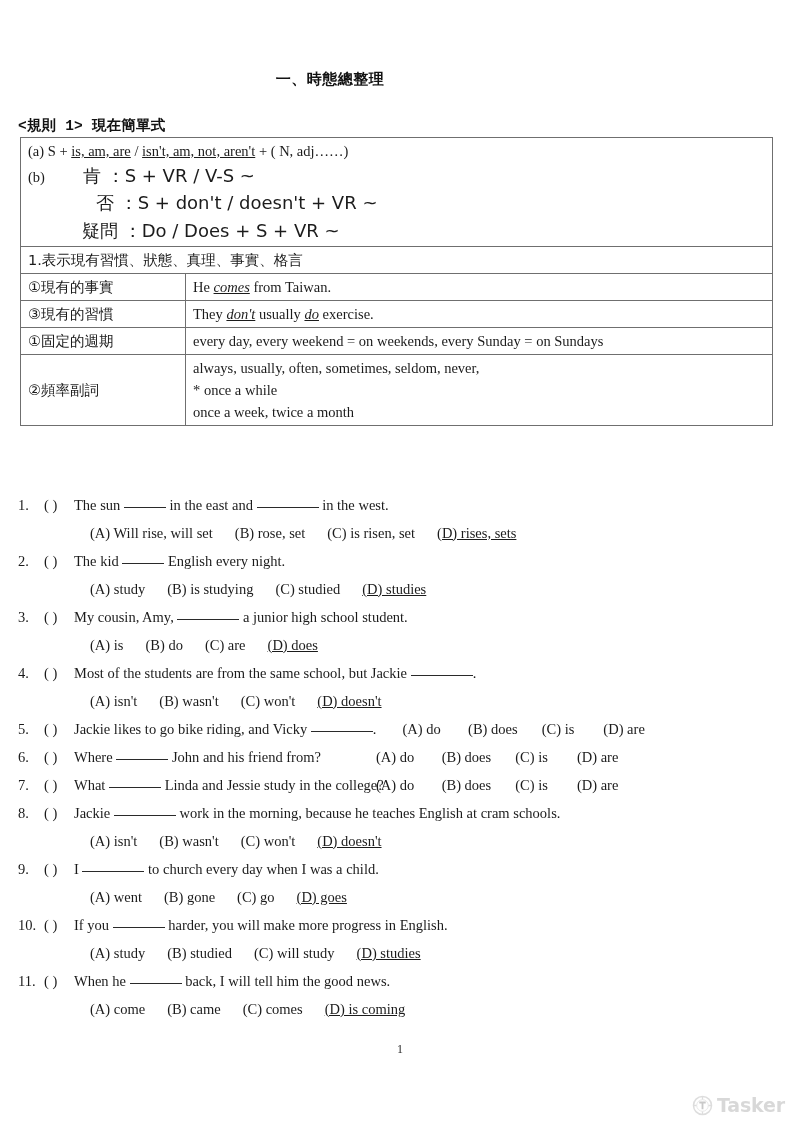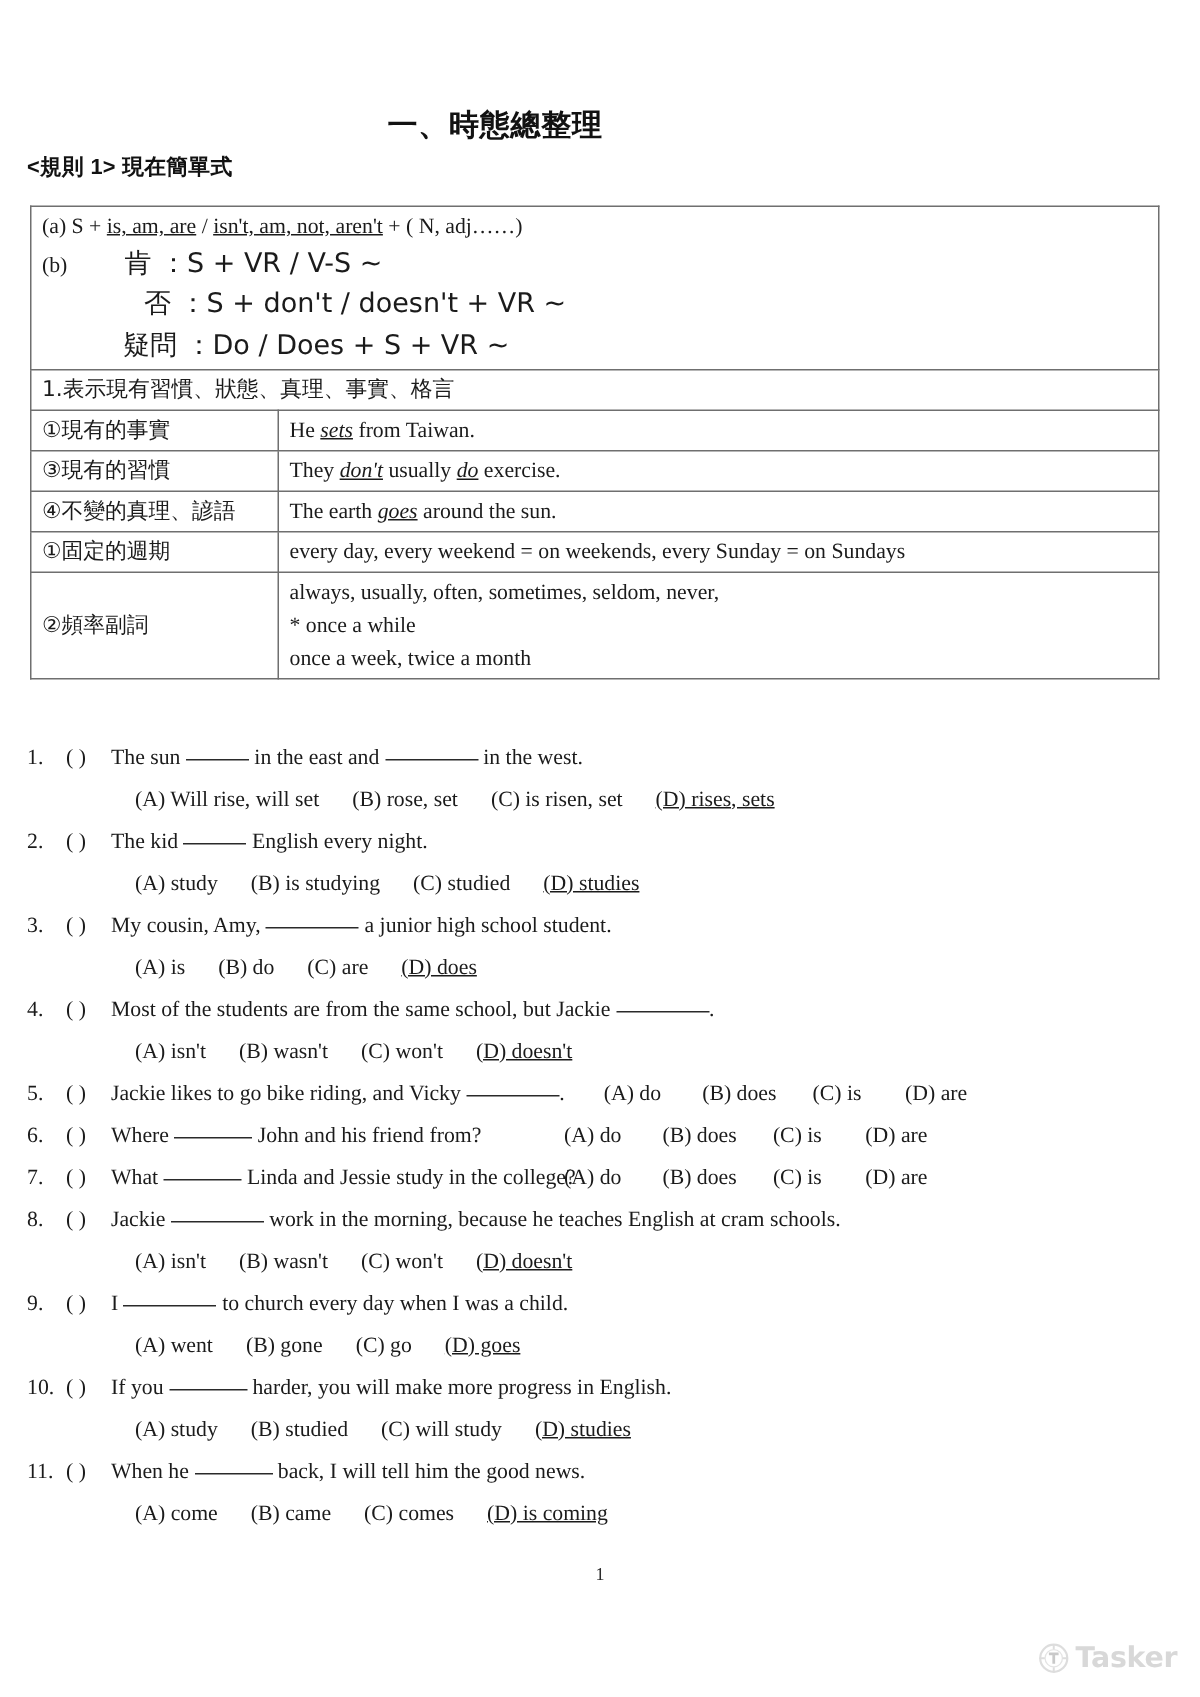--- a/index.html
+++ b/index.html
@@ -25,31 +25,31 @@
 
   
   .doc-title {
     position: absolute;
     top: 70px;
     left: 0;
     width: 660px;
     text-align: center;
     font-family: "DejaVu Sans", "Liberation Sans", sans-serif;
     font-weight: bold;
-    font-size: 20px;
+    font-size: 15px;
     letter-spacing: 0.5px;
     color: #121212;
   }
 
   
   .rule-heading {
     position: absolute;
-    top: 102px;
+    top: 116px;
     left: 18px;
-    font-family: Liberation Sans, sans-serif;
+    font-family: Liberation Mono, monospace;
     font-weight: bold;
     font-size: 14.5px;
     color: #121212;
     letter-spacing: 0.2px;
   }
 
   
   .grammar-table {
     position: absolute;
     top: 137px;
@@ -217,29 +217,25 @@
           <div class="formula-line ind-2"><span class="cjk" style="padding-left:38px">否 ：S + don't / doesn't + VR ~</span></div>
           <div class="formula-line ind-2"><span class="cjk" style="padding-left:24px">疑問 ：Do / Does + S + VR ~</span></div>
         </td>
       </tr>
       <tr>
         <td class="sect-cell" colspan="2">1.表示現有習慣、狀態、真理、事實、格言</td>
       </tr>
 
       <tr>
         <td class="label-cell">①現有的事實</td>
-        <td class="example-cell"><span>He </span><i>sets</i><span> from Taiwan.</span></td>
+        <td class="example-cell"><span>He </span><i>comes</i><span> from Taiwan.</span></td>
       </tr>
       <tr>
         <td class="label-cell">③現有的習慣</td>
         <td class="example-cell"><span>They </span><i>don't</i><span> usually </span><i>do</i><span> exercise.</span></td>
-      </tr>
-      <tr>
-        <td class="label-cell">④不變的真理、諺語</td>
-        <td class="example-cell"><span>The earth </span><i>goes</i><span> around the sun.</span></td>
       </tr>
 
 
       <tr>
         <td class="label-cell">①固定的週期</td>
         <td class="adv-cell">every day, every weekend = on weekends, every Sunday = on Sundays</td>
       </tr>
       <tr class="adv-freq-row">
         <td class="label-cell">②頻率副詞</td>
         <td class="adv-cell">

